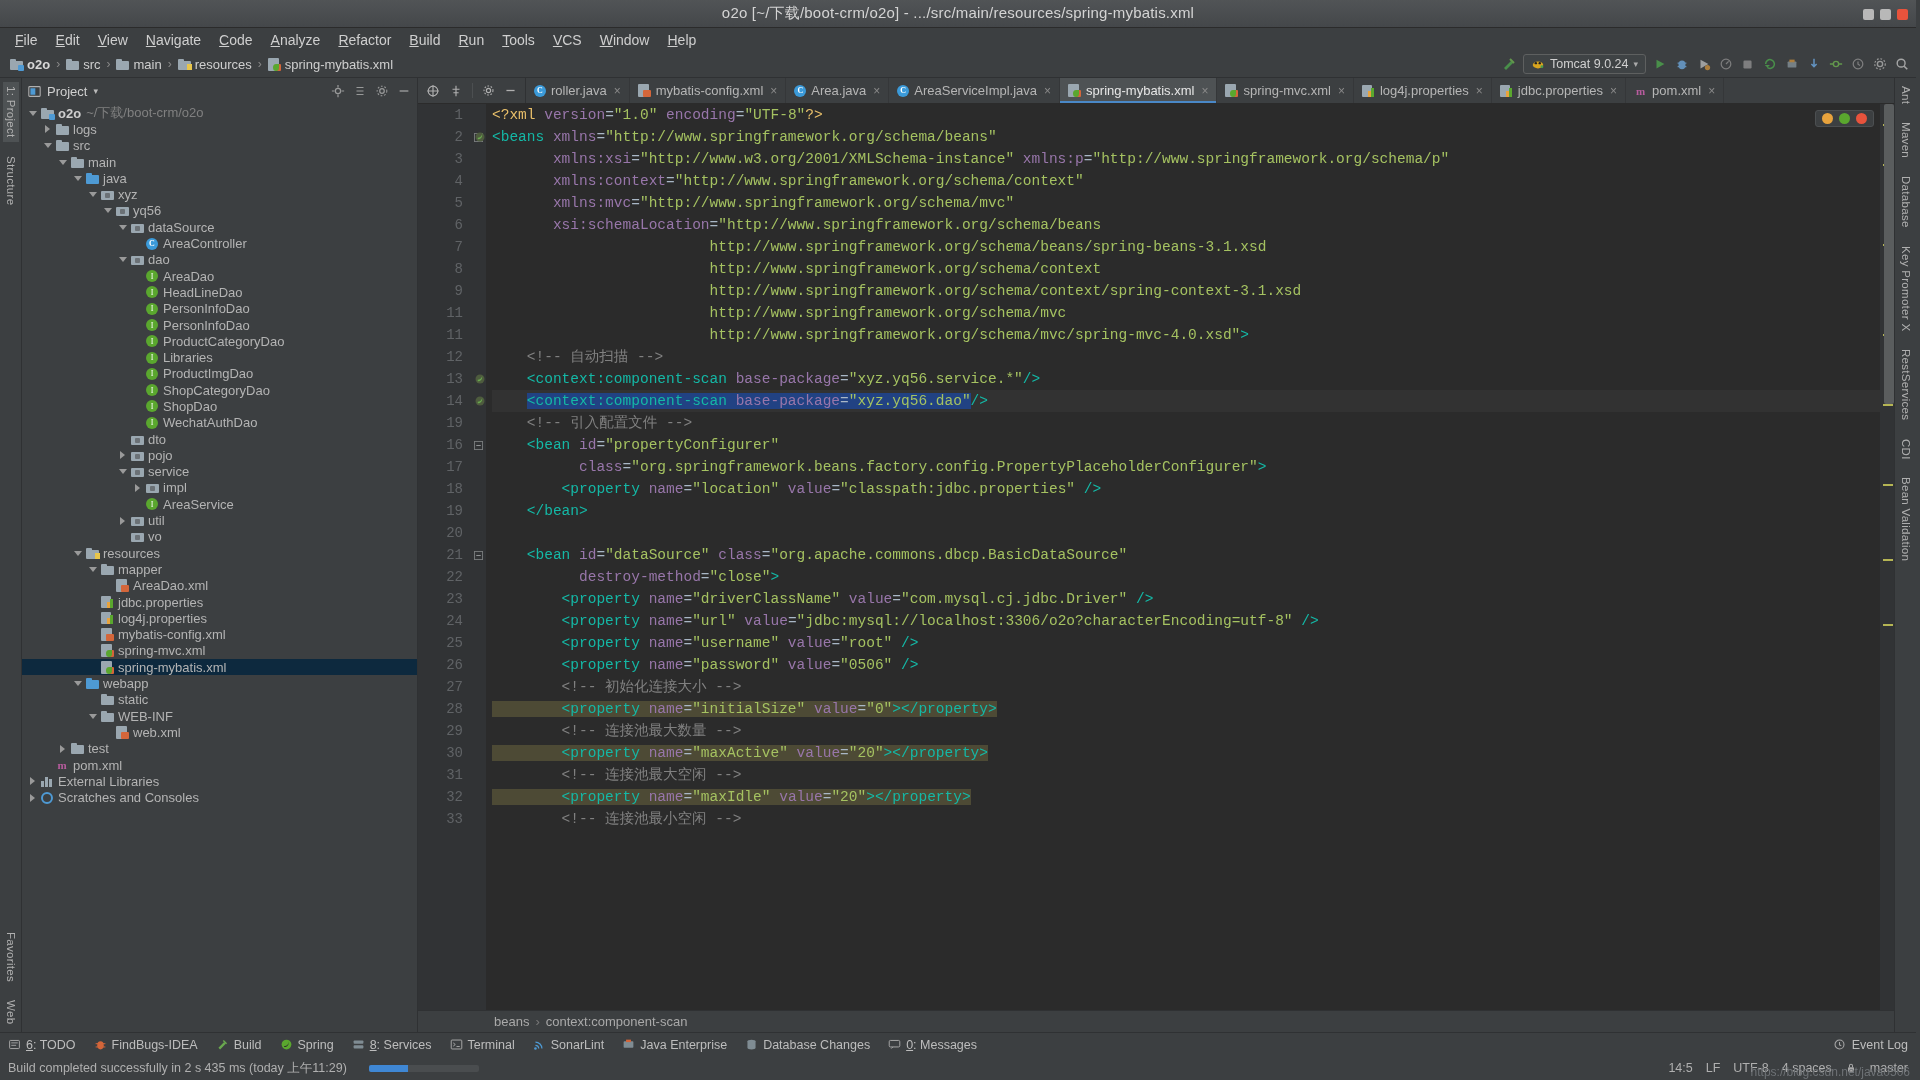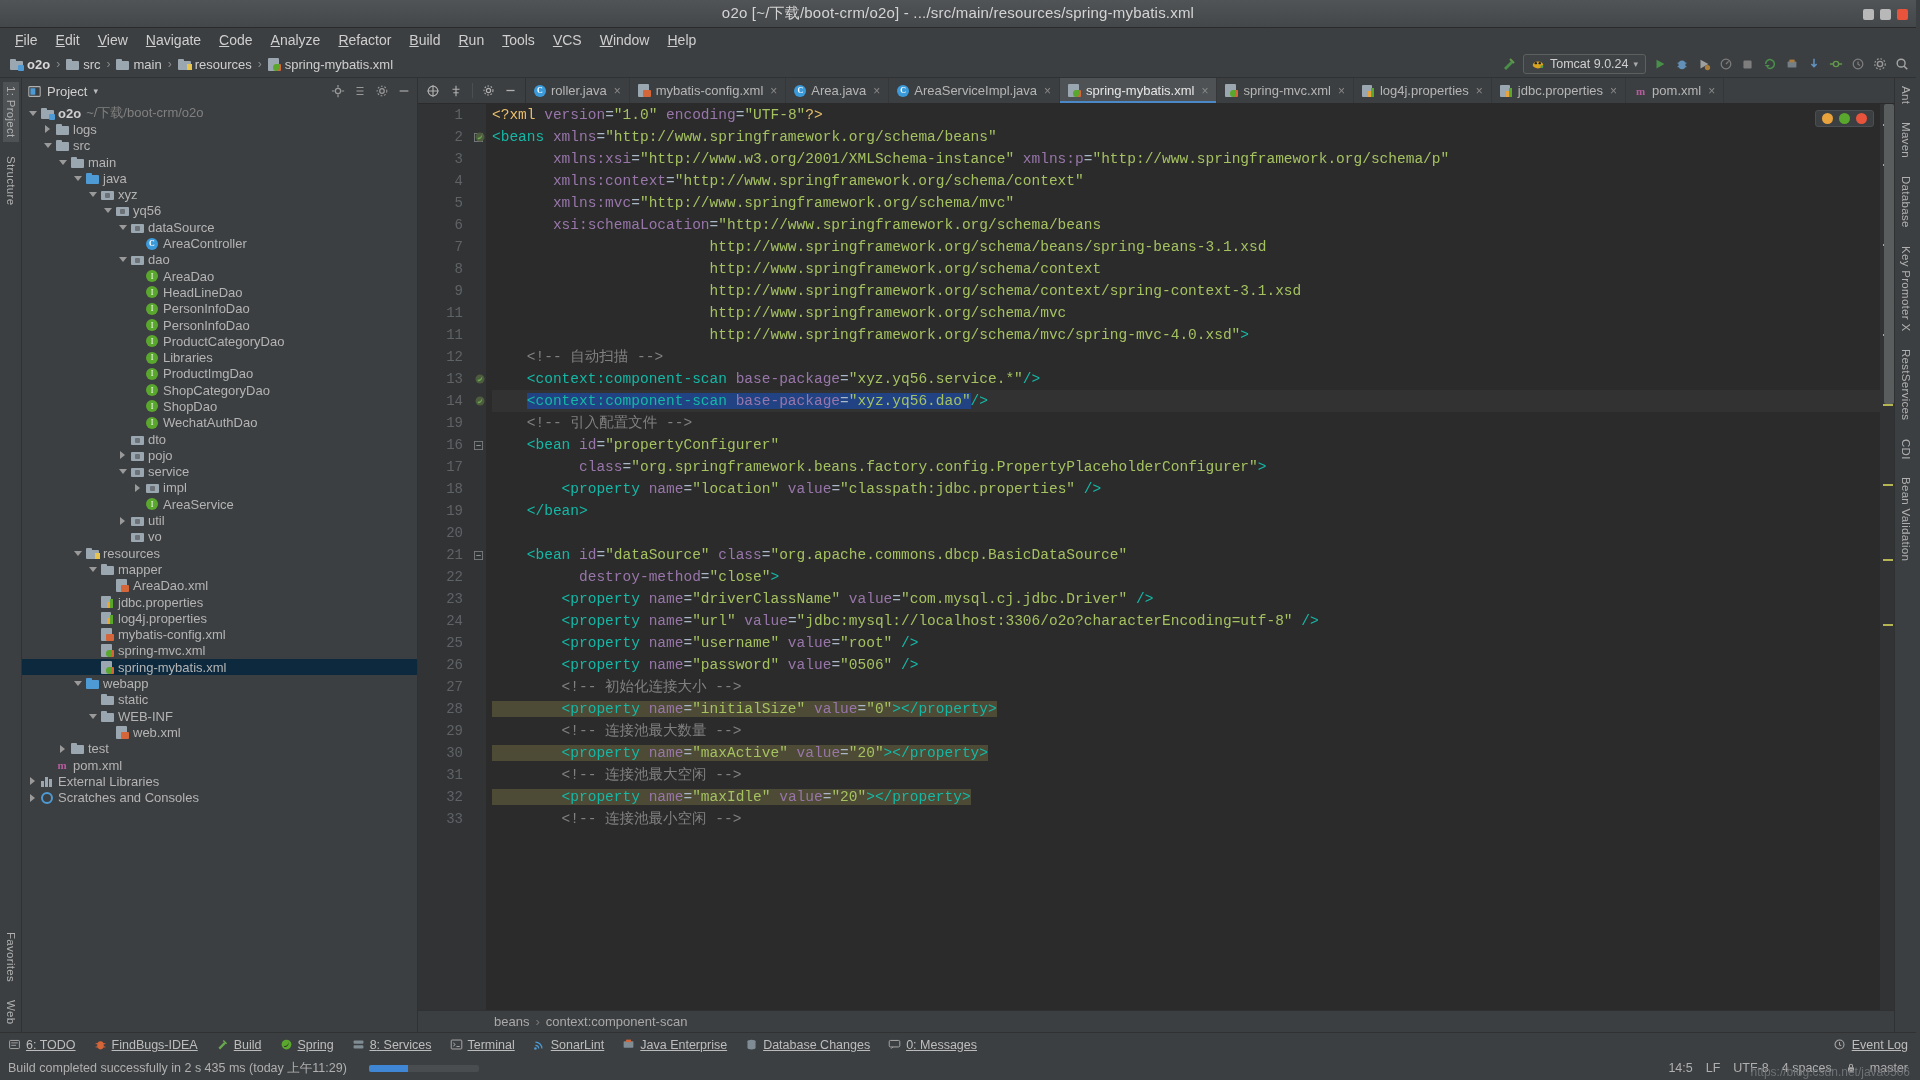--- a/index.html
+++ b/index.html
@@ -153,21 +153,21 @@
     position:absolute; top:6px; right:20px; display:flex; align-items:center; gap:6px;
     background:#3c3f41; border:1px solid #4c4f51; border-radius:3px; padding:2px 6px;
   }
   .idot { width:11px; height:11px; border-radius:50%; }
 
   
   .ed-crumbs { height:22px; background:#3c3f41; display:flex; align-items:center; padding-left:76px; gap:6px; font-size:13px; color:#a9a9a9; flex:none; border-top:1px solid #2f3133;}
   .ed-crumbs .sep { color:#777; }
 
   
-  .bottombar { height:24px; background:#3c3f41; display:flex; align-items:center; padding:0 8px; gap:18px; flex:none; border-top:1px solid #2f3133;text-decoration:underline; }
+  .bottombar { height:24px; background:#3c3f41; display:flex; align-items:center; padding:0 8px; gap:18px; flex:none; border-top:1px solid #2f3133; }
   .bw { display:flex; align-items:center; gap:5px; font-size:12.5px; color:#bdbdbd; cursor:default; white-space:nowrap;}
   .bw u { text-decoration:underline; }
   .bw-right { margin-left:auto; display:flex; align-items:center; gap:6px; }
 
   
   .statusbar { height:24px; background:#3c3f41; display:flex; align-items:center; padding:0 8px; flex:none; font-size:12.5px; color:#b0b0b0; position:relative;}
   .sb-left { display:flex; align-items:center; gap:16px;}
   .sb-right { margin-left:auto; display:flex; align-items:center; gap:13px; }
   .progress-slot { width:110px; height:7px; background:#4a4d4f; border-radius:2px; position:relative; overflow:hidden; margin-left:6px;}
   .progress-slot i { position:absolute; left:0; top:0; bottom:0; width:36%; background:#3f87d4; }

